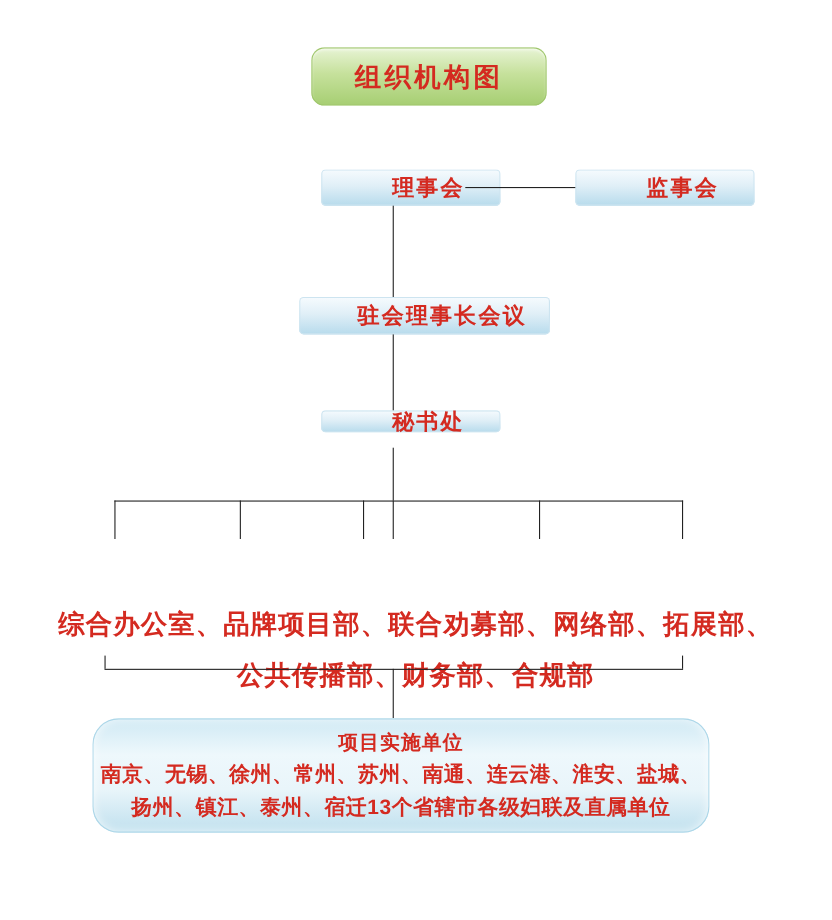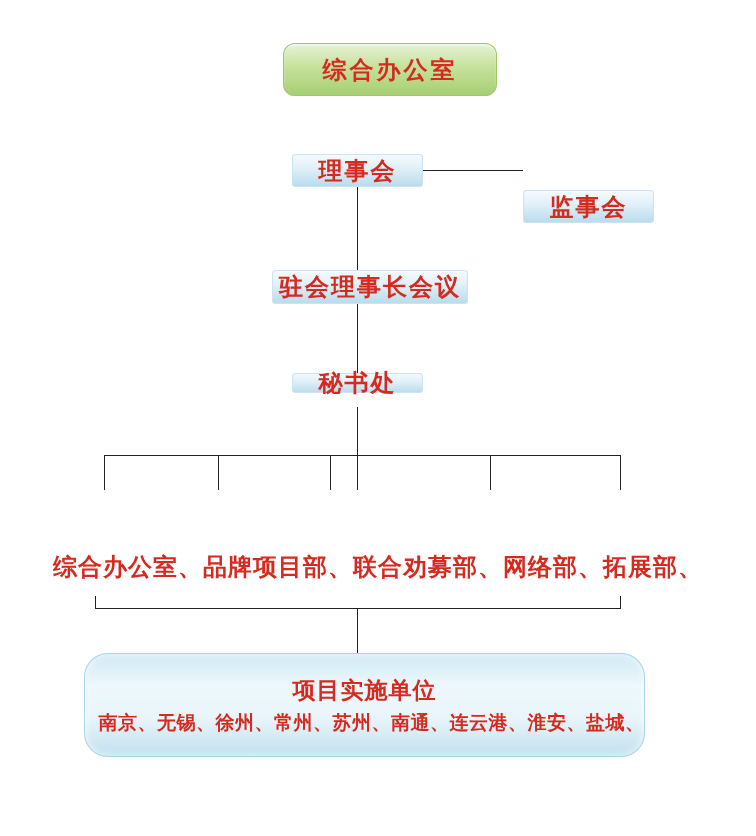--- a/index.html
+++ b/index.html
@@ -27,27 +27,28 @@
     box-shadow: inset 0 0 0 1px #9fc66c, inset 0 2px 3px rgba(255,255,255,0.8);
     display: flex; align-items: center; justify-content: center;
     color: var(--text-red, #d42a20);
     font-size: 24px; letter-spacing: 3px;
   }
 
   
   .node {
     display: flex; align-items: center; justify-content: center;
     color: var(--text-red, #d42a20);
-    font-size: 24px; letter-spacing: 2px;
+    font-size: 20px; letter-spacing: 2px;
     background: linear-gradient(180deg, #f6fbfe 0%, #e0eff7 45%, #b7dbec 100%);
     border-radius: 4px;
     box-shadow: inset 0 0 0 1px #cde4f0;
+    padding-left: 32px;
   }
   #node-board        { left: 292px; top: 154px; width: 131px; height: 33px; }
-  #node-supervisory  { left: 523px; top: 154px; width: 131px; height: 33px; margin-top: 36px; }
+  #node-supervisory  { left: 523px; top: 154px; width: 131px; height: 33px; }
   #node-chairman     { left: 272px; top: 270px; width: 196px; height: 34px; }
   #node-secretariat  { left: 292px; top: 373px; width: 131px; height: 20px; }
 
   
   #ln-board-supervisory { left: 423px; top: 170px; width: 100px; height: 1px; }
   #ln-board-chairman    { left: 357px; top: 187px; width: 1px;  height: 83px; }
   #ln-chairman-secr     { left: 357px; top: 304px; width: 1px;  height: 69px; }
   #ln-secr-dist         { left: 357px; top: 407px; width: 1px;  height: 48px; }
   #ln-distributor       { left: 104px; top: 455px; width: 517px; height: 1px; }
   .drop { top: 455px; width: 1px; height: 35px; }
@@ -78,30 +79,30 @@
   #impl-box {
     left: 84px; top: 653px; width: 561px; height: 104px;
     border-radius: 24px;
     background: linear-gradient(180deg, #cfe9f4 0%, #eef8fc 32%, #e9f5fa 62%, #bfe0ee 100%);
     box-shadow: inset 0 0 0 1px #abd6e8, inset 0 0 10px rgba(255,255,255,0.9);
     display: flex; flex-direction: column;
     align-items: center; justify-content: center;
     gap: 4px;
     color: var(--text-red, #d42a20);
   }
-  #impl-title { font-size: 23px; letter-spacing: 1px; }
-  .impl-line  { font-size: 19px; letter-spacing: 0.5px; white-space: nowrap; padding-left: 14px; }
+  #impl-title { font-size: 18px; letter-spacing: 1px; }
+  .impl-line  { font-size: 19px; letter-spacing: 0.5px; white-space: nowrap; }
 </style>
 </head>
 <body>
 
 <div id="stage">
 
   <div id="title-box" class="abs">
-    <span>综合办公室</span>
+    <span>组织机构图</span>
   </div>
 
   <div id="node-board" class="abs node">
     <span>理事会</span>
   </div>
   <div id="node-supervisory" class="abs node">
     <span>监事会</span>
   </div>
   <div id="node-chairman" class="abs node">
     <span>驻会理事长会议</span>
@@ -116,24 +117,26 @@
   <div id="ln-secr-dist" class="abs line"></div>
   <div id="ln-distributor" class="abs line"></div>
   <div id="drop-1" class="abs line drop"></div>
   <div id="drop-2" class="abs line drop"></div>
   <div id="drop-3" class="abs line drop"></div>
   <div id="drop-4" class="abs line drop"></div>
   <div id="drop-5" class="abs line drop"></div>
   <div id="drop-6" class="abs line drop"></div>
 
   <div id="dept-line1" class="abs dept-line">综合办公室、品牌项目部、联合劝募部、网络部、拓展部、</div>
+  <div id="dept-line2" class="abs dept-line">公共传播部、财务部、合规部</div>
 
   <div id="bracket-tick-left" class="abs line"></div>
   <div id="bracket-tick-right" class="abs line"></div>
   <div id="bracket-h" class="abs line"></div>
   <div id="bracket-drop" class="abs line"></div>
 
   <div id="impl-box" class="abs">
     <div id="impl-title">项目实施单位</div>
     <div class="impl-line">南京、无锡、徐州、常州、苏州、南通、连云港、淮安、盐城、</div>
+    <div class="impl-line">扬州、镇江、泰州、宿迁13个省辖市各级妇联及直属单位</div>
   </div>
 
 </div>
 
 </body></html>

